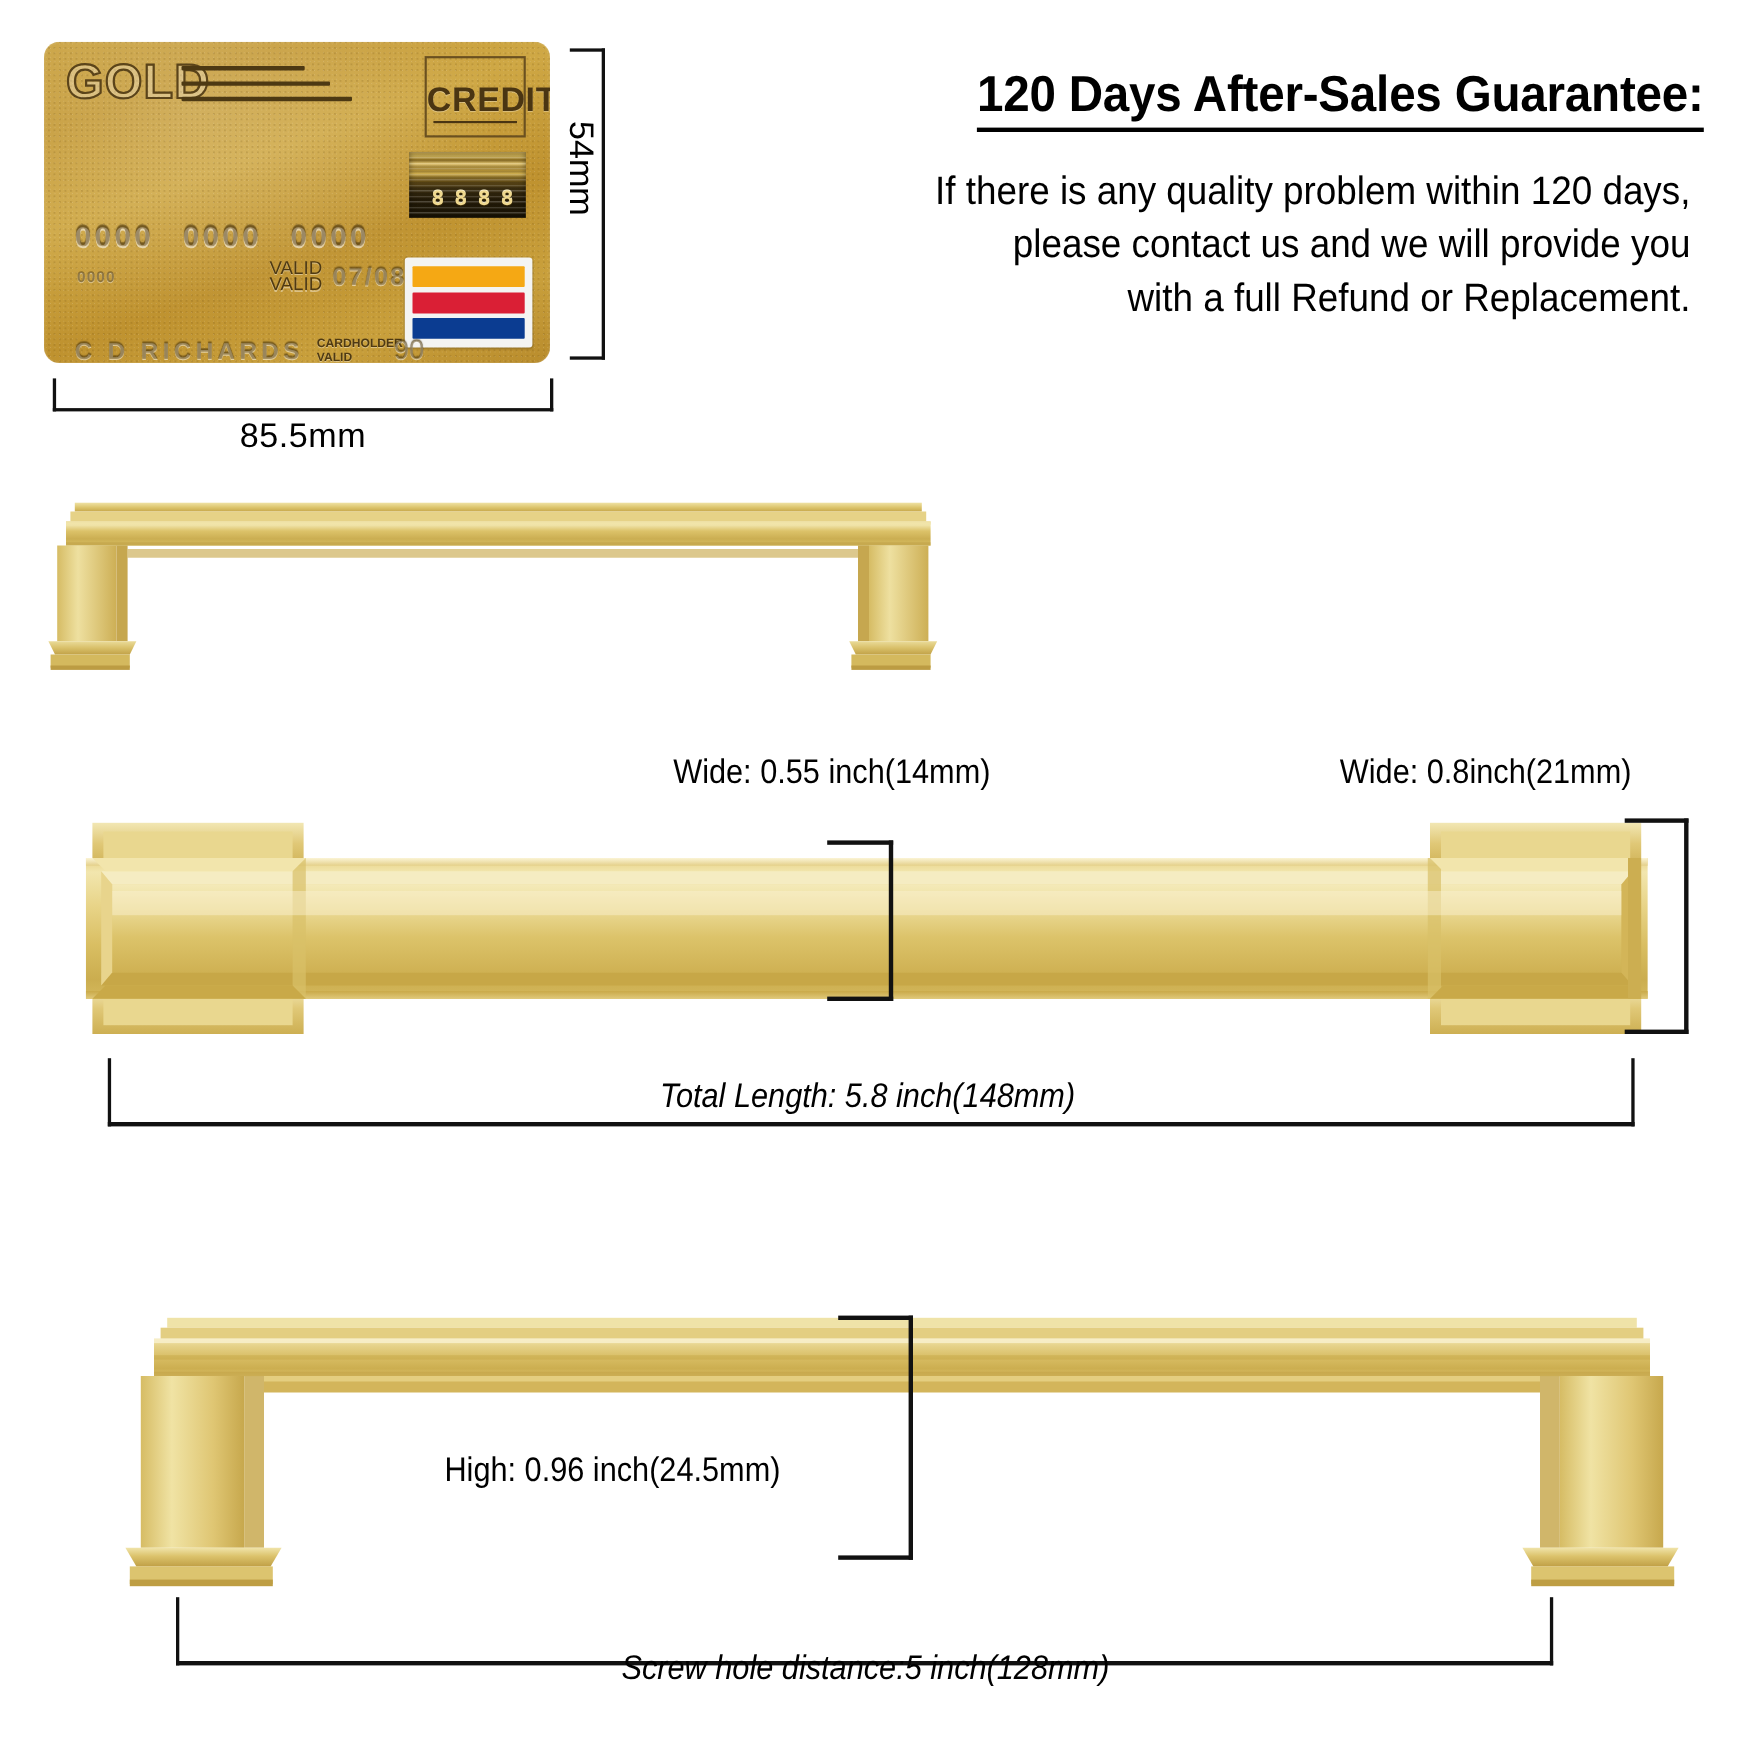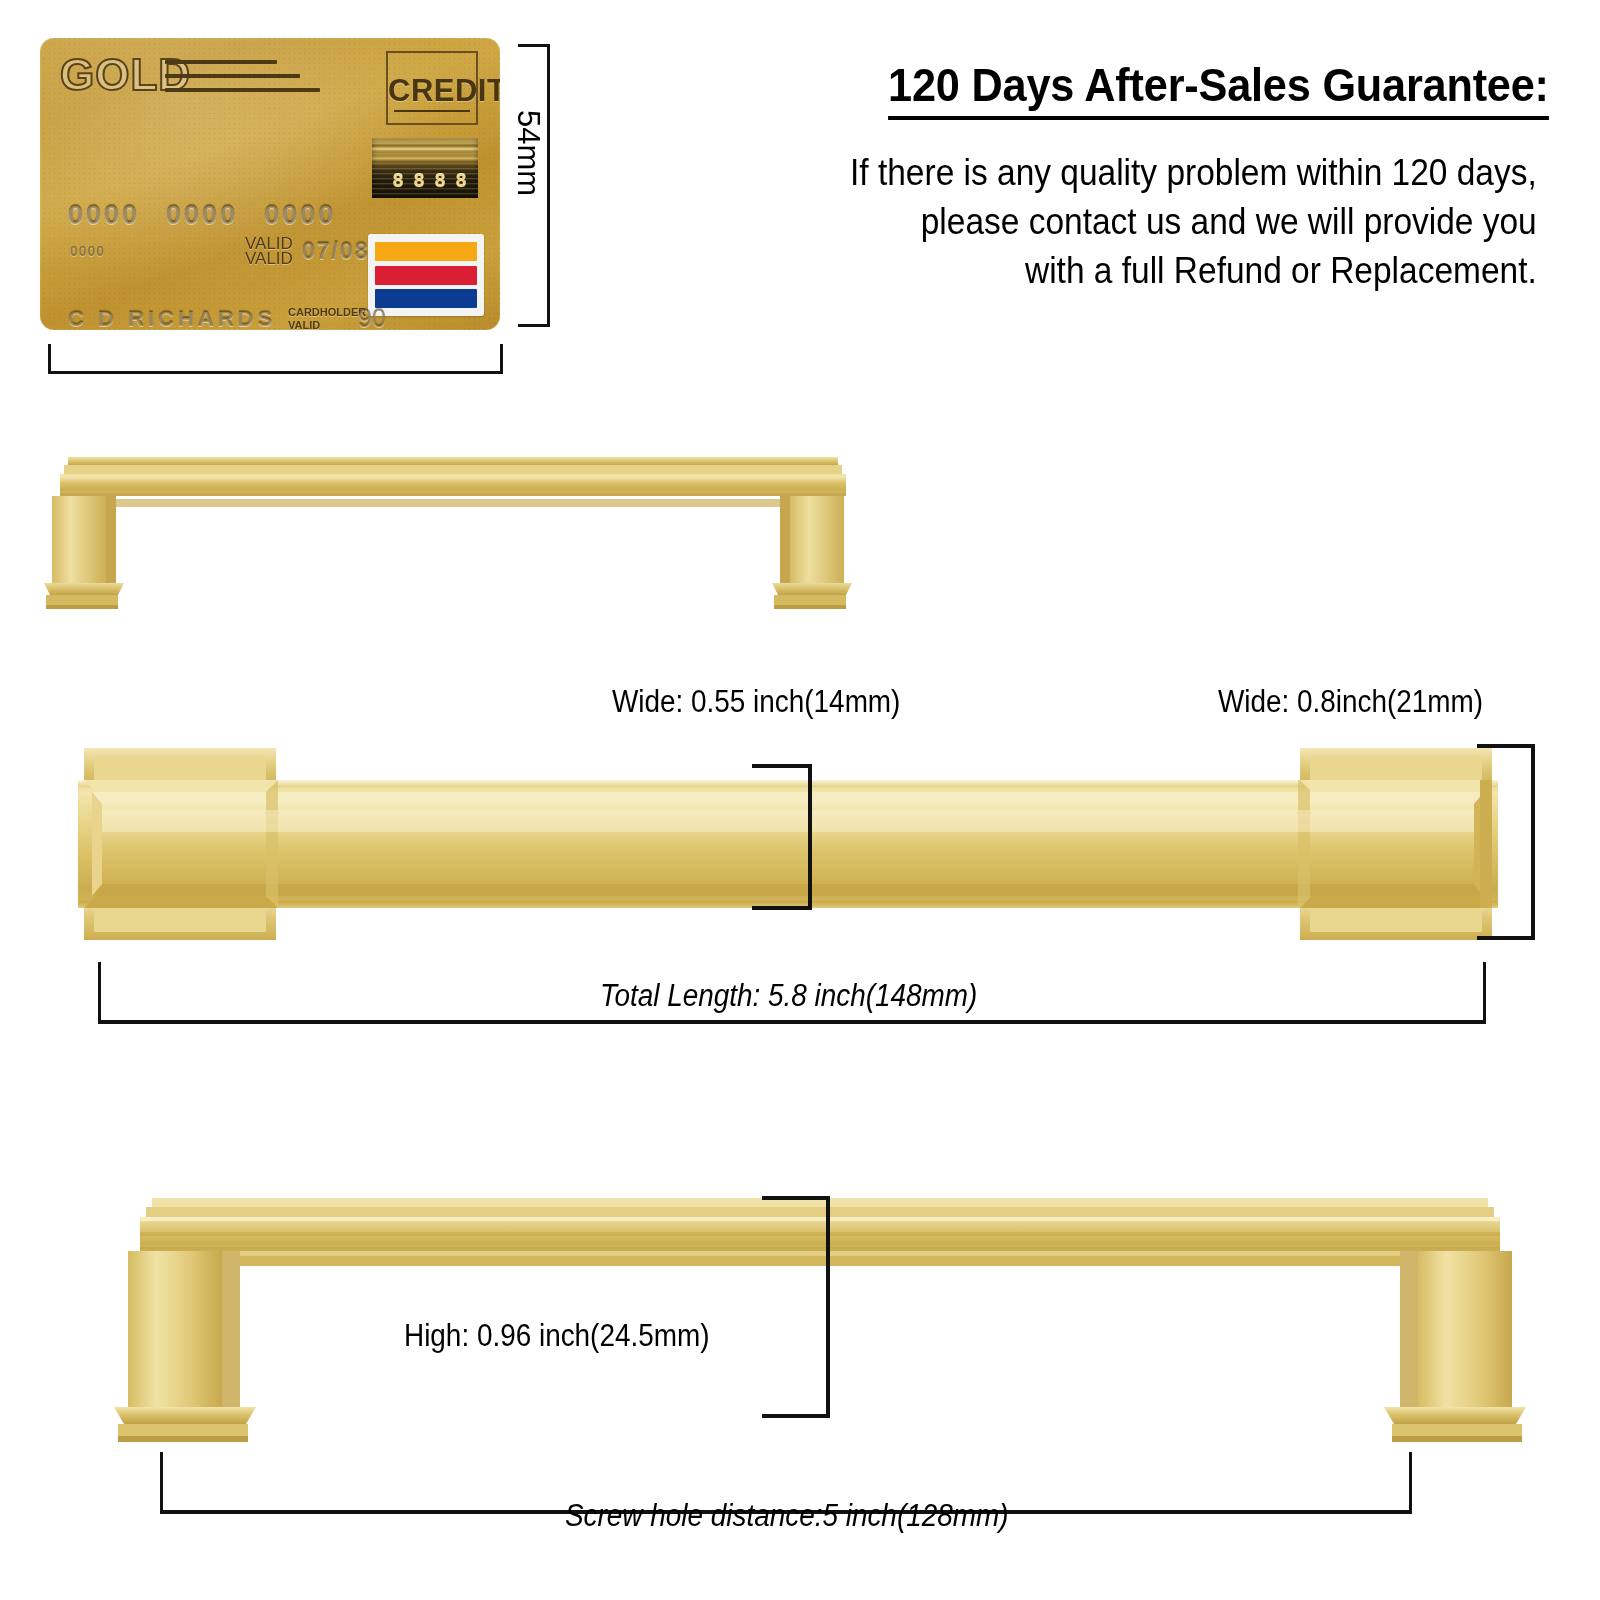--- a/index.html
+++ b/index.html
@@ -314,20 +314,21 @@
     </div>
 
     <div class="abs since-year">90</div>
   </div>
 
   <div class="abs" id="card-h-bracket">
     <div class="dim-line v" style="left:0"></div>
     <div class="dim-line v" style="right:0"></div>
     <div class="dim-line h"></div>
   </div>
+  <div class="abs" id="card-w-label">85.5mm</div>
 
   <div class="abs" id="card-v-bracket">
     <div class="dim-line h" style="top:0"></div>
     <div class="dim-line h" style="bottom:0"></div>
     <div class="dim-line v"></div>
   </div>
   <div class="abs" id="card-h-label">54mm</div>
 
   <div class="abs" id="guarantee">
     <div id="guarantee-title">120 Days After-Sales Guarantee:</div>

